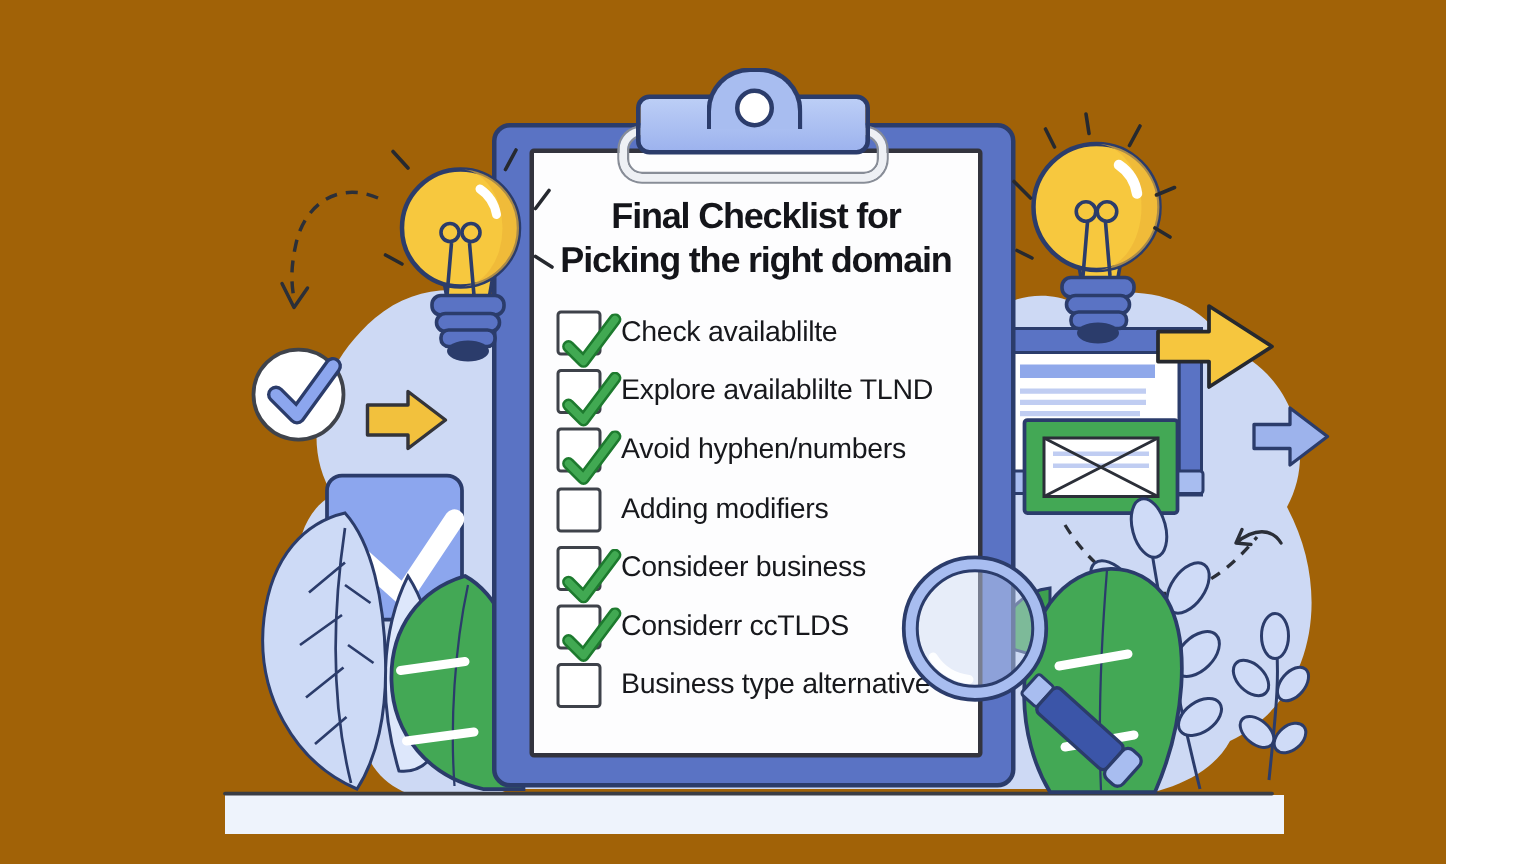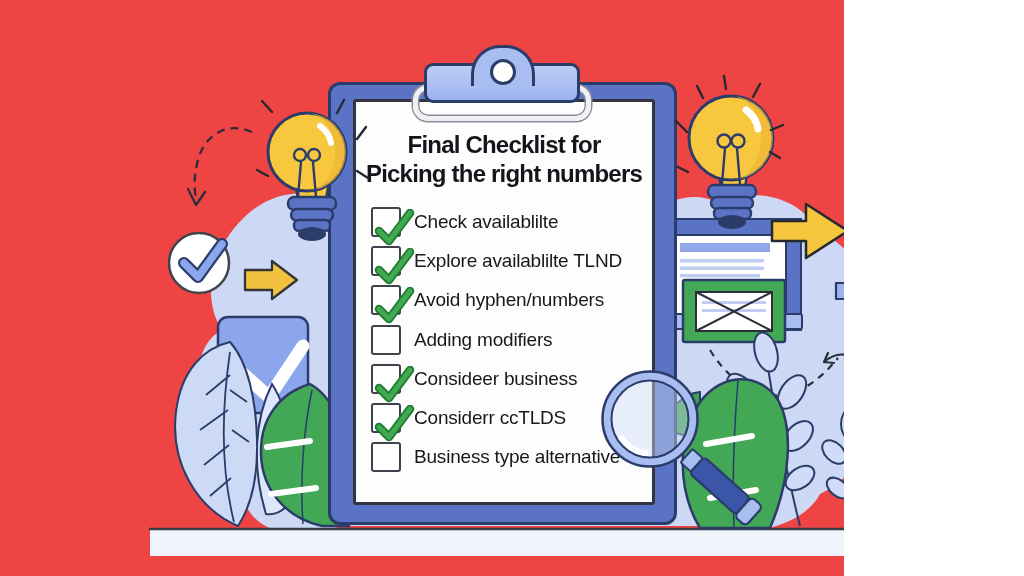--- a/index.html
+++ b/index.html
@@ -1,16 +1,16 @@
 <!DOCTYPE html>
 <html><head>
 <meta charset="utf-8">
 <style>
   html,body{margin:0;padding:0;background:#fff;}
-  .stage{position:relative;width:844px;height:576px;background:#ef4444;overflow:hidden;
+  .stage{position:relative;width:964px;height:576px;background:#a16207;overflow:hidden;
          font-family:"Liberation Sans",sans-serif;}
   .stage svg{position:absolute;left:0;top:0;pointer-events:none;}
   
   .board{position:absolute;left:328px;top:82px;width:343px;height:437px;background:#5a73c4;
          border:3.5px solid #2b3c6b;border-radius:12px;z-index:1;}
   .paper{position:absolute;left:353px;top:99px;width:296px;height:400px;background:#fdfdfe;
          border:3px solid #33343e;border-radius:3px;z-index:2;}
   .clip-metal{position:absolute;left:413px;top:85px;width:168px;height:26px;border:5px solid #eef0f4;
          border-radius:15px;box-shadow:0 0 0 1.5px #888d97, inset 0 0 0 1.5px #888d97;z-index:3;}
   .clip-bar{position:absolute;left:424px;top:63px;width:150px;height:34px;
@@ -129,21 +129,21 @@
 
   <div class="board"></div>
   <div class="paper"></div>
   <div class="clip-metal"></div>
   <div class="clip-bar"></div>
   <div class="clip-tab"></div>
   <div class="clip-hole"></div>
 
   <div class="title">
     <span>Final Checklist for</span>
-    <span>Picking the right numbers</span>
+    <span>Picking the right domain</span>
   </div>
 
   <div class="list">
     <div class="row checked">
       <span class="box">
         <svg class="check" viewBox="0 0 42 38">
             <path d="M6 22 L16 32 L37 4" fill="none" stroke="#1d7a2e" stroke-width="8.5" stroke-linecap="round" stroke-linejoin="round"></path>
             <path d="M6 22 L16 32 L37 4" fill="none" stroke="#41a952" stroke-width="5" stroke-linecap="round" stroke-linejoin="round"></path>
           </svg>
       </span>

